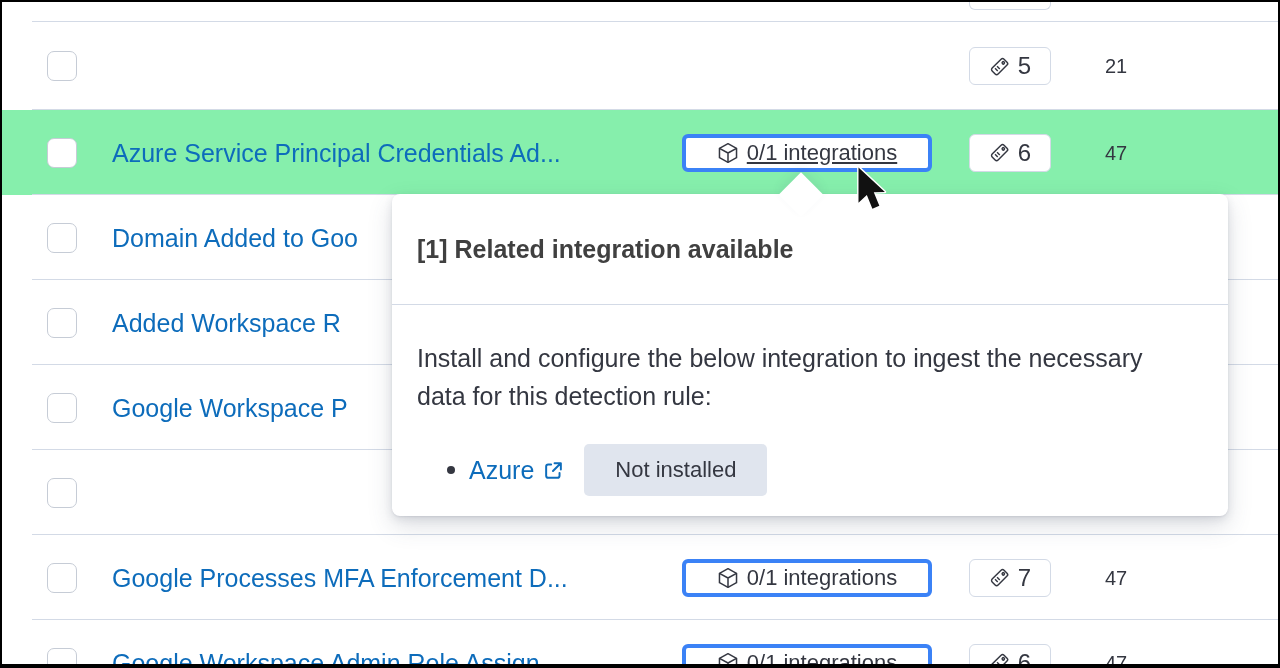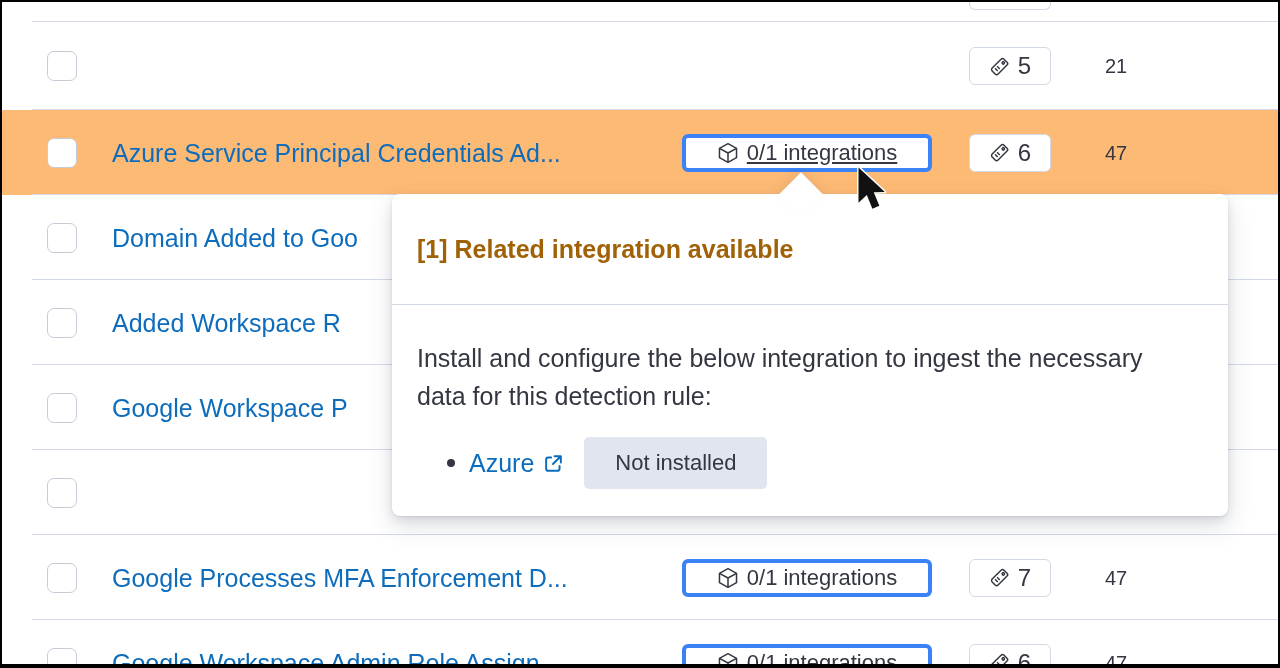--- a/index.html
+++ b/index.html
@@ -10,21 +10,21 @@
     border:2px solid #000; border-bottom-width:4px;
     font-family:"Liberation Sans", sans-serif;
     color:#343741;
   }
   
   .row { position:relative; width:100%; }
   .row .sep { position:absolute; left:30px; right:0; bottom:0; height:1px; background:#d3dae6; }
   .row-sliver { height:20px; }
   .row-main  { height:85px; }
   .row-first { height:88px; }
-  .row-hover { background:#fdba74; }
+  .row-hover { background:#86efac; }
   .checkbox {
     position:absolute; left:45px; top:50%; transform:translateY(-50%);
     width:30px; height:30px; border:1.5px solid #c6ccd6; border-radius:7px; background:#fff;
   }
   .rule-link {
     position:absolute; left:110px; top:50%; transform:translateY(-50%);
     font-size:25px; font-weight:500; color:#0d6cbb; text-decoration:none; white-space:nowrap;
   }
   .int-badge {
     position:absolute; left:680px; top:50%; transform:translateY(-50%);
@@ -54,25 +54,25 @@
     box-shadow:0 10px 24px rgba(65,78,101,.18), 0 3px 8px rgba(65,78,101,.12), 0 1px 2px rgba(65,78,101,.1);
   }
   .popover-arrow {
     position:absolute; left:783px; top:177px; width:32px; height:32px;
     background:#fff; transform:rotate(45deg); z-index:6;
     box-shadow:-4px -4px 10px rgba(65,78,101,.08);
   }
   .popover-title {
     height:111px; display:flex; align-items:center; padding:8px 25px;
     border-bottom:1px solid #d3dae6;
-    font-size:25px; font-weight:700; color:#a16207;
+    font-size:25px; font-weight:700; color:#404040;
   }
   .popover-body { padding:34px 25px 0 25px; }
   .popover-text { font-size:25px; line-height:38px; color:#343741; max-width:760px; }
-  .integration-line { display:flex; align-items:center; margin:22px 0 0 30px; gap:14px; }
+  .integration-line { display:flex; align-items:center; margin:29px 0 0 30px; gap:14px; }
   .bullet { width:8px; height:8px; border-radius:50%; background:#343741; flex:none; }
   .azure-link {
     display:flex; align-items:center; gap:9px;
     font-size:25px; font-weight:500; color:#0d6cbb; text-decoration:none;
   }
   .status-badge {
     display:inline-flex; align-items:center; height:52px; padding:0 31px;
     background:#e0e5ee; border-radius:5px; font-size:22px; font-weight:500; color:#343741;
     margin-left:6px;
   }

